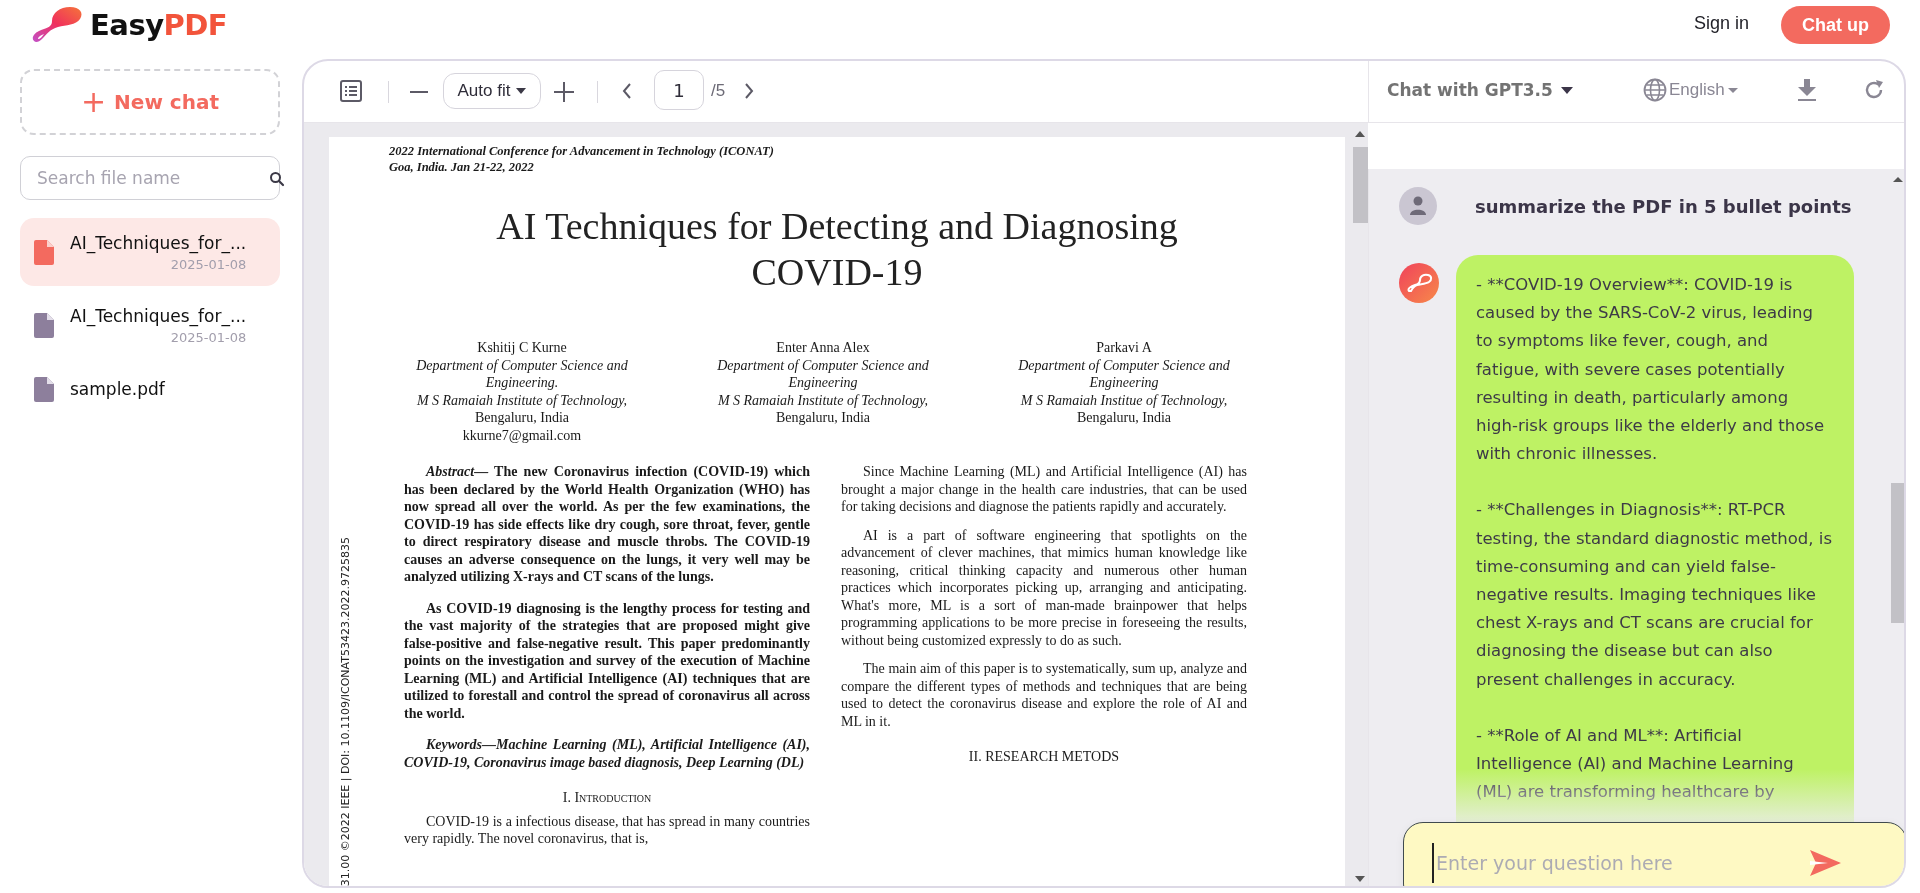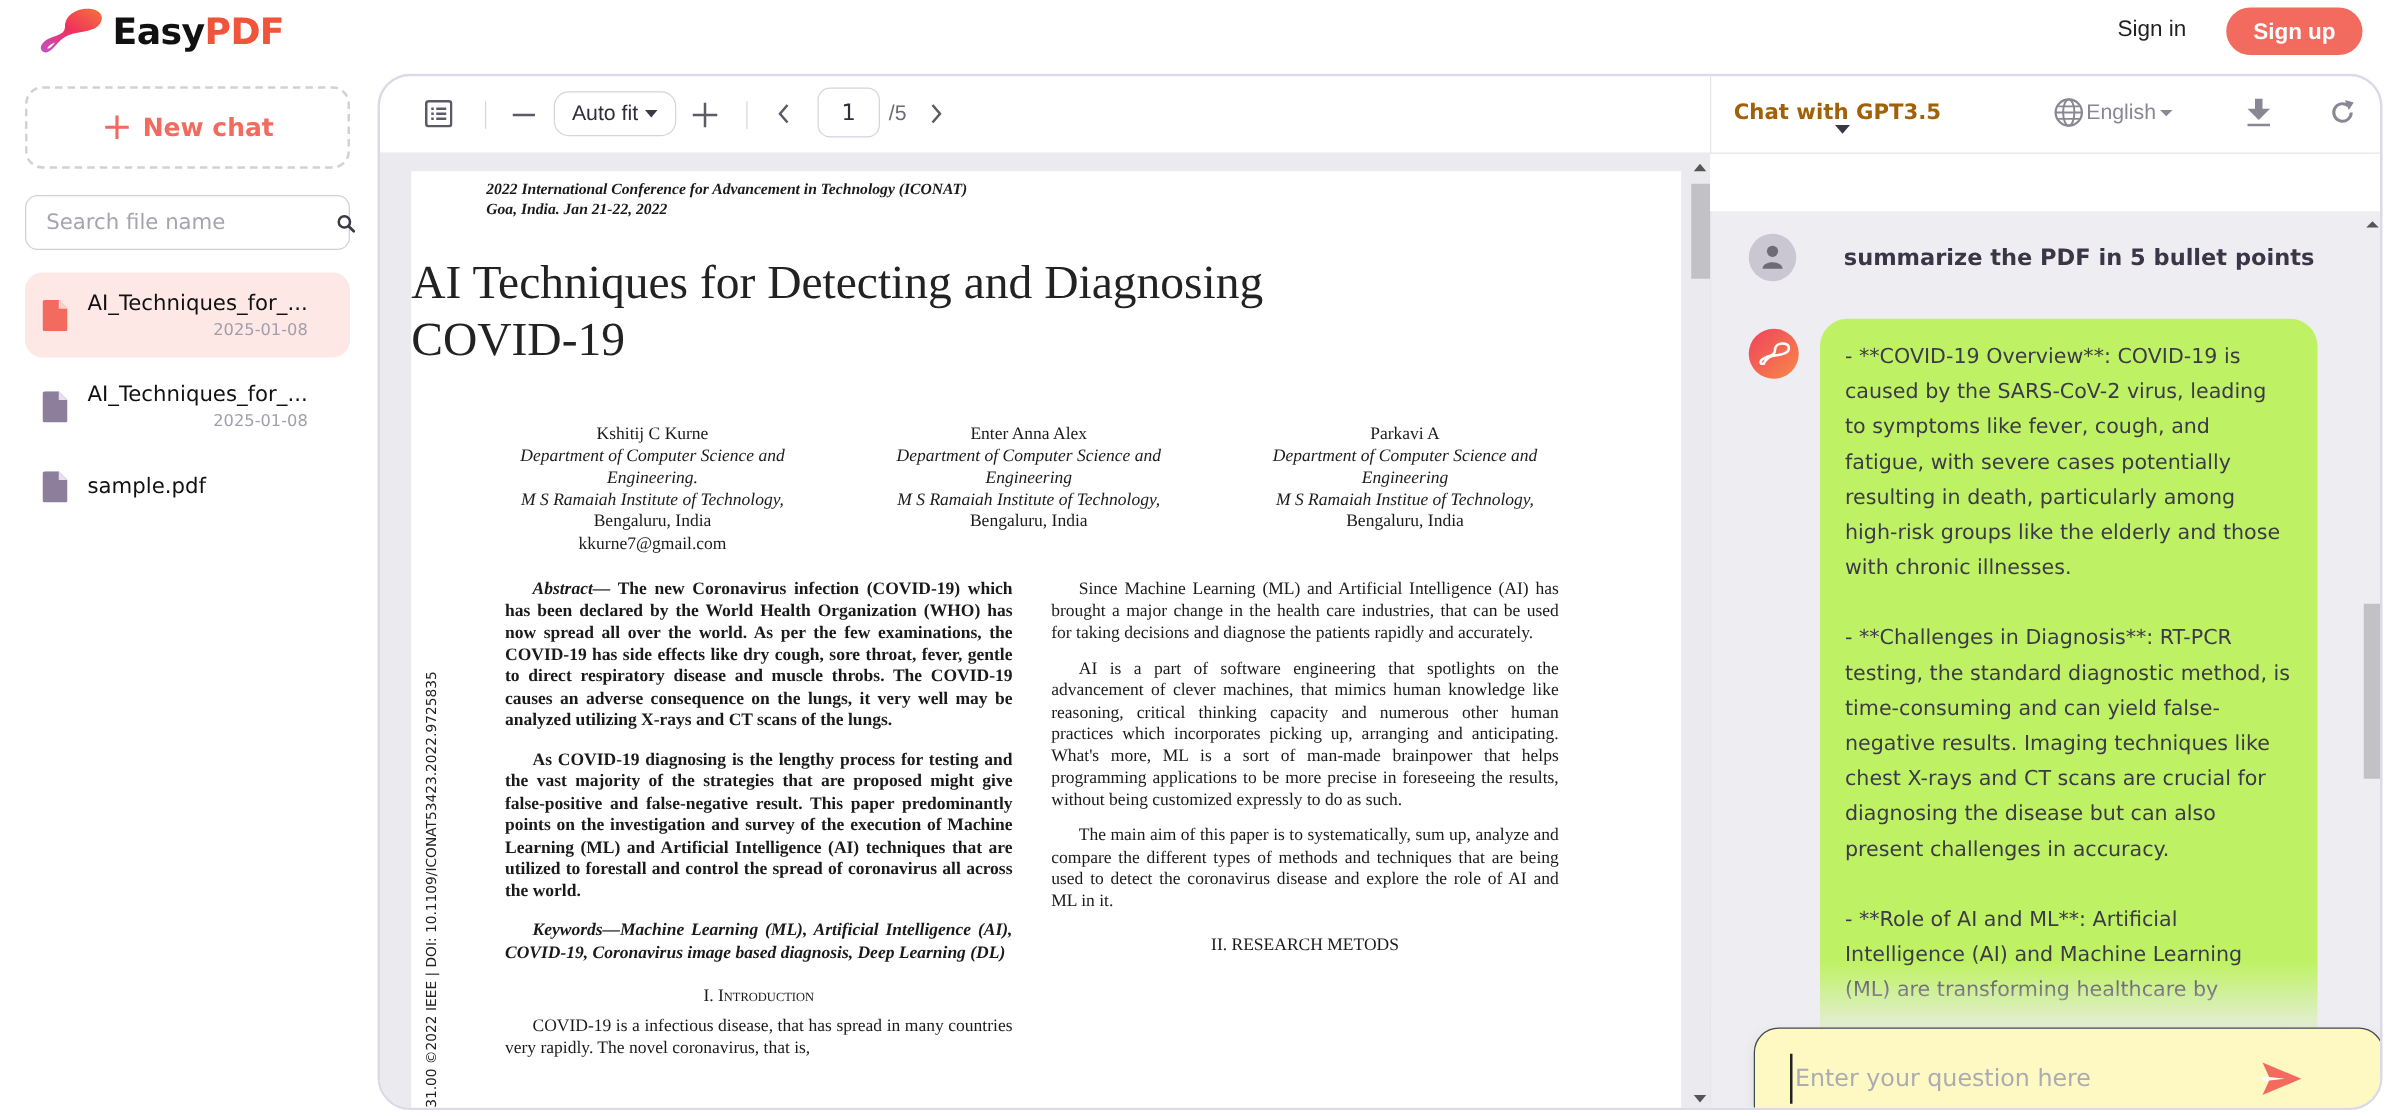--- a/index.html
+++ b/index.html
@@ -33,31 +33,31 @@
   .frame { position: absolute; left: 302px; top: 59px; width: 1604px; height: 829px; border: 2px solid #ddd9e6; border-radius: 26px; overflow: hidden; background: #fff; }
   .toolbar { position: absolute; left: 0; top: 0; width: 1064px; height: 62px; border-bottom: 1px solid #e7e5ea; display: flex; align-items: center; }
   .tb-icon { position: absolute; color: #5c5a66; cursor: pointer; display: flex; align-items: center; justify-content: center; }
   .tb-sep { position: absolute; top: 20px; width: 1px; height: 22px; background: #d9d7de; }
   .zoom-select { position: absolute; left: 139px; top: 12px; width: 98px; height: 36px; border: 1px solid #d6d4dc; border-radius: 12px; display: flex; align-items: center; justify-content: center; font-size: 17px; color: #2f2d39; cursor: pointer; }
   .zoom-select .caret { margin-left: 6px; border-left: 5px solid transparent; border-right: 5px solid transparent; border-top: 6px solid #3b3946; }
   .page-input { position: absolute; left: 350px; top: 9px; width: 50px; height: 40px; border: 1px solid #d6d4dc; border-radius: 10px; text-align: center; font-size: 18px; color: #2f2d39; outline: none; font-family: "DejaVu Sans", sans-serif; }
   .page-total { position: absolute; left: 407px; top: 20px; font-size: 17px; color: #6c6a76; }
 
   .chat-header { position: absolute; left: 1064px; top: 0; width: 538px; height: 62px; border-left: 1px solid #e7e5ea; border-bottom: 1px solid #e7e5ea; }
-  .model-select { position: absolute; left: 18px; top: 19px; font-weight: 700; font-size: 17px; color: #a16207; display: flex; align-items: center; cursor: pointer; font-family: "DejaVu Sans", sans-serif; flex-direction: column; }
+  .model-select { position: absolute; left: 18px; top: 19px; font-weight: 700; font-size: 17px; color: #737373; display: flex; align-items: center; cursor: pointer; font-family: "DejaVu Sans", sans-serif; }
   .model-select .caret { margin-left: 8px; border-left: 6px solid transparent; border-right: 6px solid transparent; border-top: 7px solid #3b3548; }
   .lang-select { position: absolute; left: 274px; top: 17px; display: flex; align-items: center; font-size: 17px; color: #8a8794; cursor: pointer; }
   .lang-select .caret { margin-left: 3px; border-left: 5px solid transparent; border-right: 5px solid transparent; border-top: 5px solid #8a8794; }
   .hdr-icon { position: absolute; top: 18px; cursor: pointer; }
 
   
   .viewer { position: absolute; left: 0; top: 62px; width: 1064px; height: 767px; background: #ebeaee; overflow: hidden; }
   .page { position: absolute; left: 25px; top: 14px; width: 1016px; height: 760px; background: #fff; font-family: "Liberation Serif", "DejaVu Serif", serif; color: #1a1a1a; }
   .conf { position: absolute; left: 60px; top: 6px; font-size: 12.5px; font-style: italic; font-weight: 700; line-height: 16px; }
-  .title { position: absolute; left: 0; width: 1016px; top: 66px; font-size: 38px; line-height: 46px; color: #222; }
+  .title { position: absolute; left: 0; width: 1016px; top: 66px; text-align: center; font-size: 38px; line-height: 46px; color: #222; }
   .author { position: absolute; top: 202px; width: 250px; text-align: center; font-size: 14px; line-height: 17.5px; }
   .author .it { font-style: italic; }
   .col { position: absolute; font-size: 14px; line-height: 17.5px; text-align: justify; }
   .col p { text-indent: 22px; margin-bottom: 11px; }
   .col .bold { font-weight: 700; }
   .col .heading { text-align: center; text-indent: 0; margin: 18px 0 6px 0; }
   .sc { font-variant: small-caps; }
   .doi { position: absolute; left: 10px; top: 760px; transform-origin: 0 0; transform: rotate(-90deg); font-family: "DejaVu Sans", sans-serif; font-size: 11px; white-space: nowrap; color: #222; }
 
   .vscroll { position: absolute; left: 1048px; top: 0; width: 16px; height: 767px; background: #ebeaee; }
@@ -95,21 +95,21 @@
             <stop offset="0" stop-color="#c251c9"></stop>
             <stop offset="0.5" stop-color="#f0305c"></stop>
             <stop offset="1" stop-color="#f5743a"></stop>
           </linearGradient>
         </defs>
       <path d="M6 38 C2 34 8 28 16 26 C22 24 24 22 24 18 C24 10 32 4 42 4 C52 4 56 10 52 16 C48 22 38 22 30 24 C22 26 18 32 14 36 C11 39 8 40 6 38 Z M10 36 C12 36 14 34 16 31 C13 32 10 34 10 36 Z" fill="url(#lg)"></path>
     </svg>
     <div class="logo-text"><span class="easy">Easy</span><span class="pdf">PDF</span></div>
   </div>
   <div class="signin">Sign in</div>
-  <button class="signup">Sign up</button>
+  <button class="signup">Chat up</button>
 </div>
 
 <div class="sidebar">
   <div class="new-chat">
     <span class="plus">+</span>
     <span>New chat</span>
   </div>
   <div class="search">
     <input type="text" placeholder="Search file name" style="">
     <svg class="mag" viewBox="0 0 16 16">

